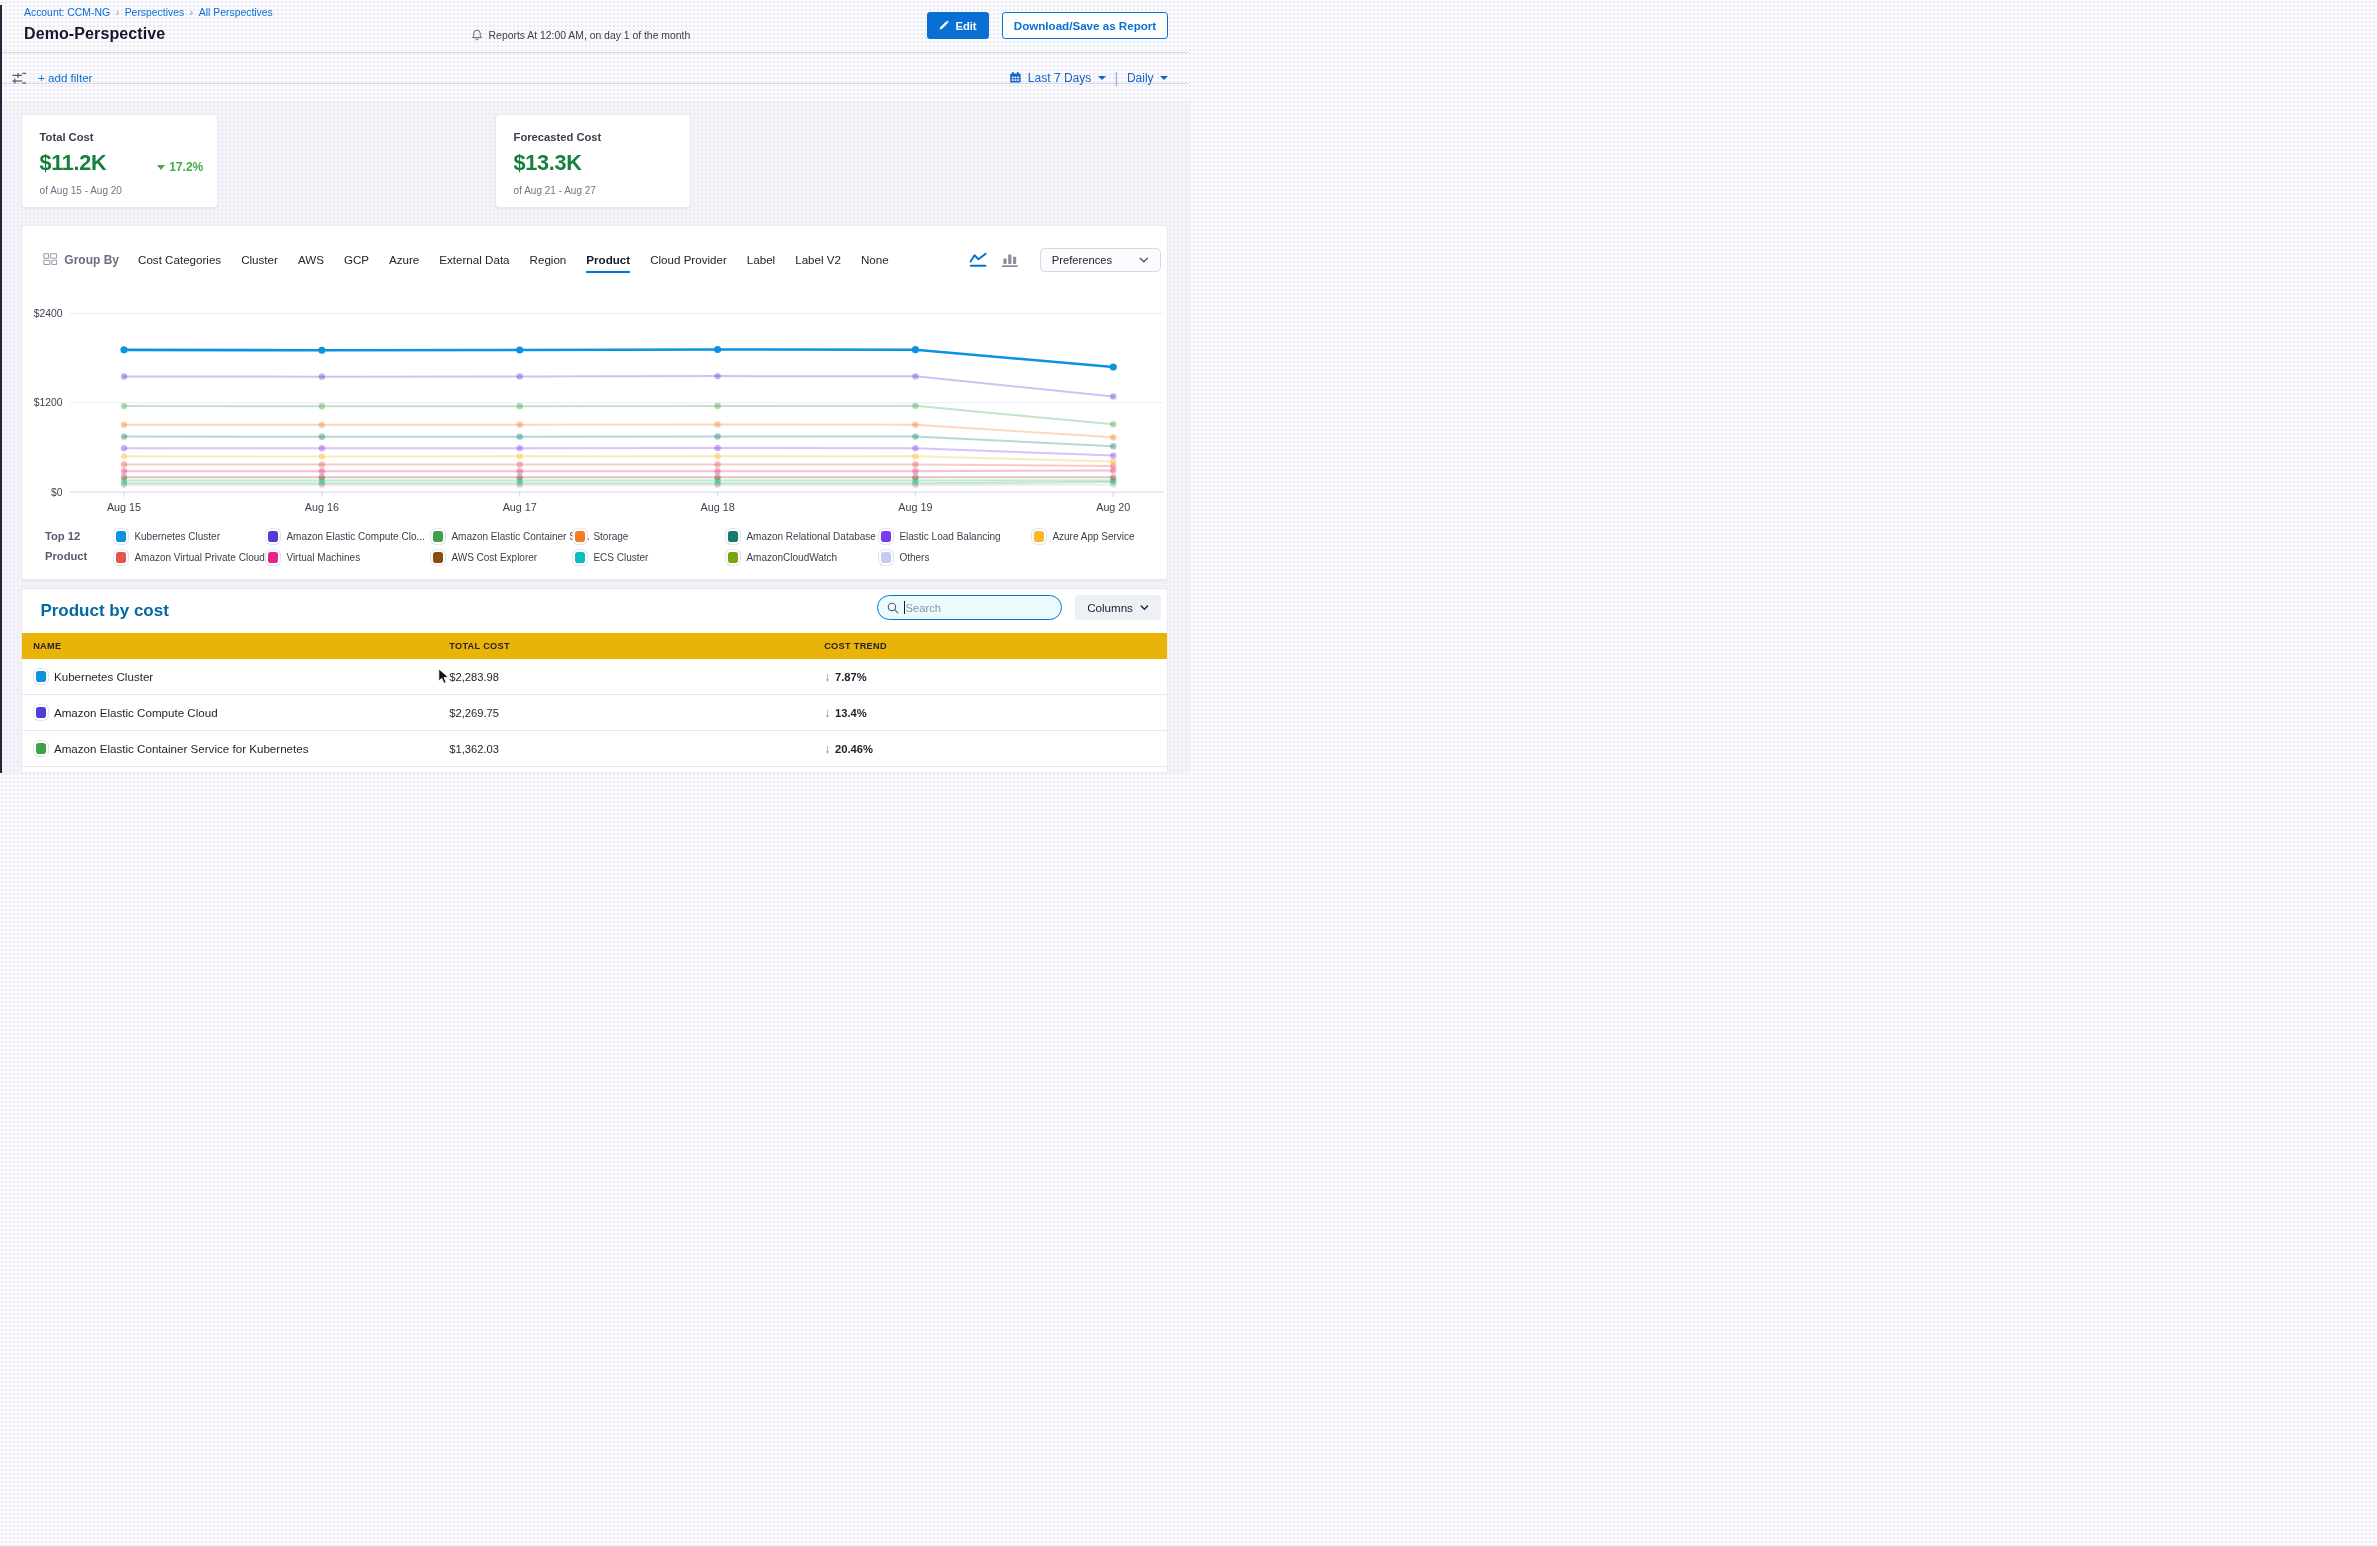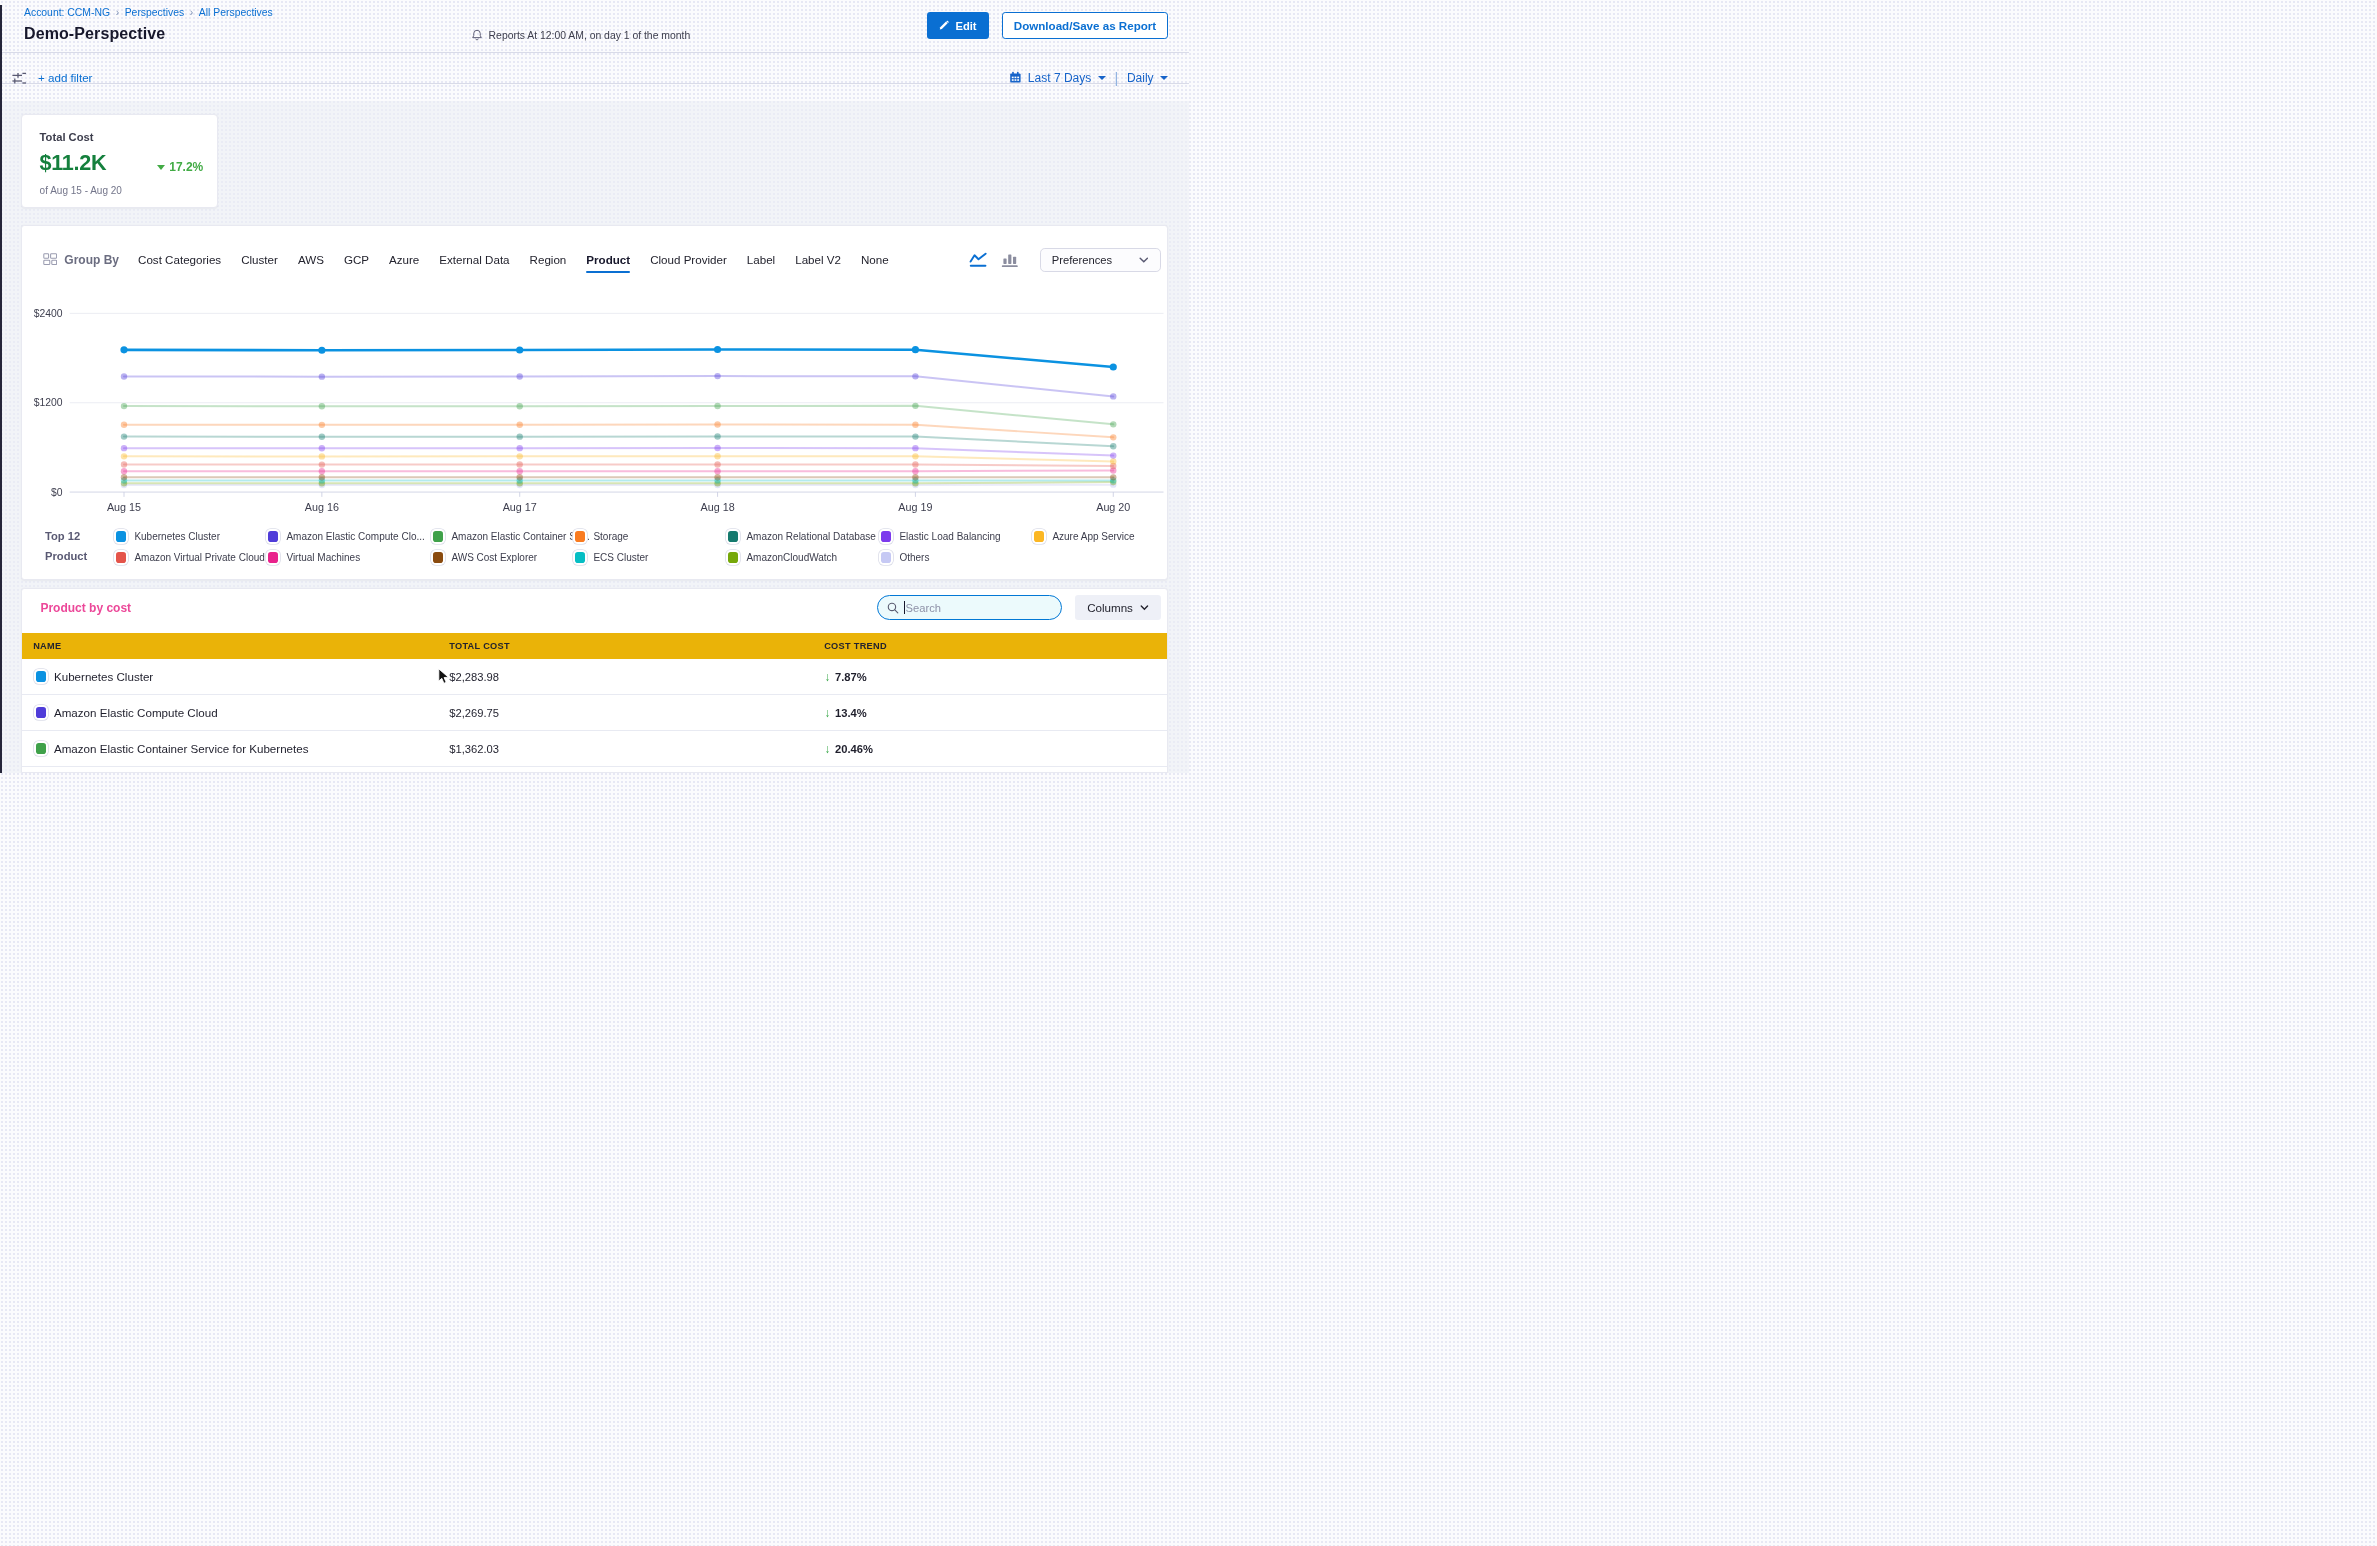--- a/index.html
+++ b/index.html
@@ -74,21 +74,21 @@
   #chart-svg { position:absolute; left:0; top:77px; }
 
   .legend-label { position:absolute; left:23px; top:300px; font-size:11.2px; font-weight:600; color:#595973; line-height:20px; }
   .legend-grid { position:absolute; left:94px; top:300px; right:8px; display:grid; grid-template-columns:152px 165px 142px 153px 153px 153px auto; grid-auto-rows:21px; align-items:center; }
   .legend-item { display:flex; align-items:center; gap:8px; cursor:pointer; }
   .lg-swatch { width:10.4px; height:10.4px; border-radius:2.8px; flex:0 0 auto; box-shadow:0 0 0 2px #fff, 0 0 0 2.8px #dcdee9; }
   .lg-label { font-size:10px; color:#3c3d4c; white-space:nowrap; }
 
   
   .table-card { position:absolute; left:21px; top:487px; width:1147px; height:185px; background:#fff; border:0.8px solid #e8e9f1; border-radius:3.2px 3.2px 0 0; box-shadow:0 0.8px 1.6px rgba(40,41,61,.05); overflow:hidden; }
-  .table-title { position:absolute; left:18.4px; top:12px; font-size:12px; font-weight:600; color:#ec4899; }
+  .table-title { position:absolute; left:18.4px; top:12px; font-size:17px; font-weight:600; color:#0369a1; }
   .search-box { position:absolute; left:855px; top:6.4px; width:185px; height:25px; border:1.2px solid #0278d5; border-radius:12.8px; background:#ecfafc; display:flex; align-items:center; padding:0 8.8px; gap:4.8px; }
   .search-box input { border:none; outline:none; background:transparent; font-family:inherit; font-size:11.2px; color:#1c1c28; width:128px; }
   .search-box input::placeholder { color:#8f92a8; }
   .text-caret { width:1.2px; height:12.8px; background:#17172b; }
   .columns-btn { position:absolute; left:1053px; top:6.4px; width:86px; height:25px; background:#eef0f7; border:none; border-radius:3.2px; font-family:inherit; font-size:11.6px; color:#23232e; display:flex; align-items:center; justify-content:center; gap:7.2px; cursor:pointer; }
   .thead { position:absolute; left:0; right:0; top:44px; height:26px; background:#eab308; display:grid; grid-template-columns:416px 375px auto; align-items:center; }
   .th { padding-left:11.2px; font-size:9.2px; font-weight:700; letter-spacing:0.3px; color:#23232e; }
   .tbody { position:absolute; left:0; right:0; top:70px; }
   .trow { height:36px; display:grid; grid-template-columns:416px 375px auto; align-items:center; border-bottom:0.8px solid #e8eaf2; background:#fff; cursor:pointer; }
   .td { padding-left:11.2px; font-size:11.2px; color:#1f1f2c; }
@@ -177,20 +177,27 @@
       <span class="card-value">$11.2K</span>
       <span class="delta">
         <span class="tri-down"></span>
         <span>17.2%</span>
       </span>
     </div>
     <div class="card-sub">of Aug 15 - Aug 20</div>
   </div>
 
 
+  <div class="card" id="card-forecast">
+    <div class="card-label">Forecasted Cost</div>
+    <div class="card-value-row">
+      <span class="card-value">$13.3K</span>
+    </div>
+    <div class="card-sub">of Aug 21 - Aug 27</div>
+  </div>
 
 
   <div class="chart-card">
     <div class="groupby-row">
       <span class="groupby-label">
         <svg width="14.4" height="12.8" viewBox="0 0 18 16">
           <rect x="1" y="1" width="6" height="5.5" rx="1" fill="none" stroke="#9a9cb0" stroke-width="1.3"></rect>
           <rect x="9.5" y="1" width="7.5" height="5.5" rx="1" fill="none" stroke="#9a9cb0" stroke-width="1.3"></rect>
           <rect x="1" y="9" width="7.5" height="5.5" rx="1" fill="none" stroke="#9a9cb0" stroke-width="1.3"></rect>
           <rect x="11" y="9" width="6" height="5.5" rx="1" fill="none" stroke="#9a9cb0" stroke-width="1.3"></rect>

